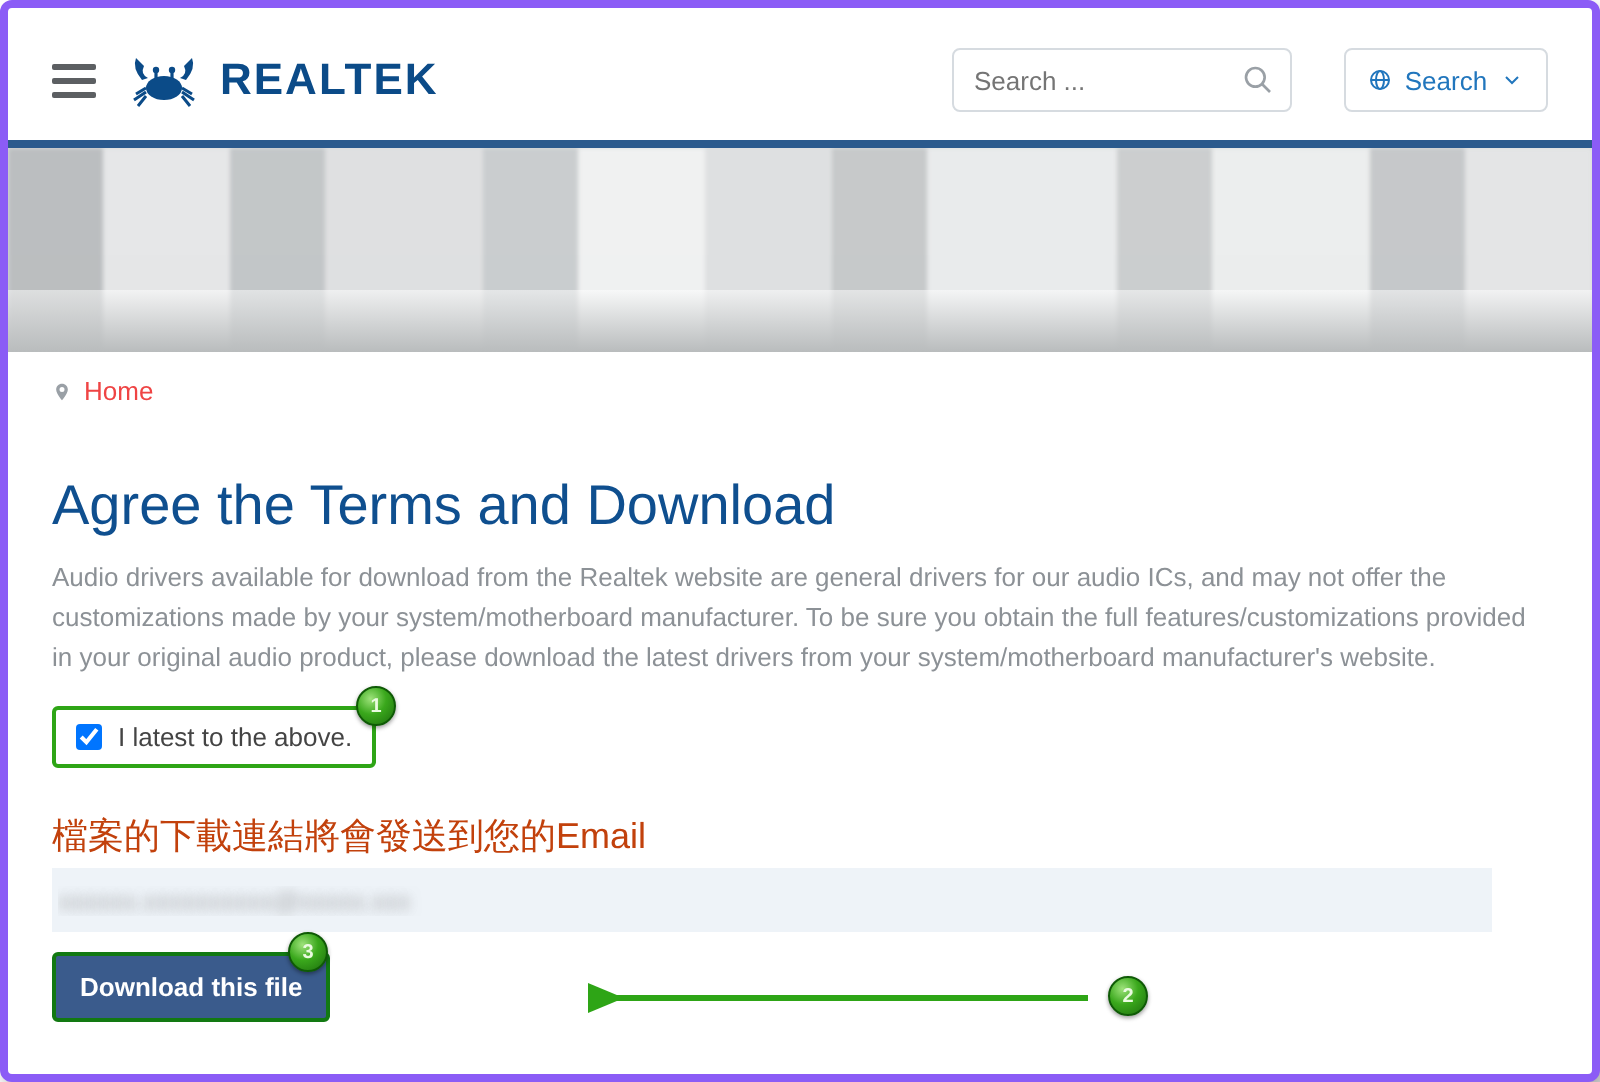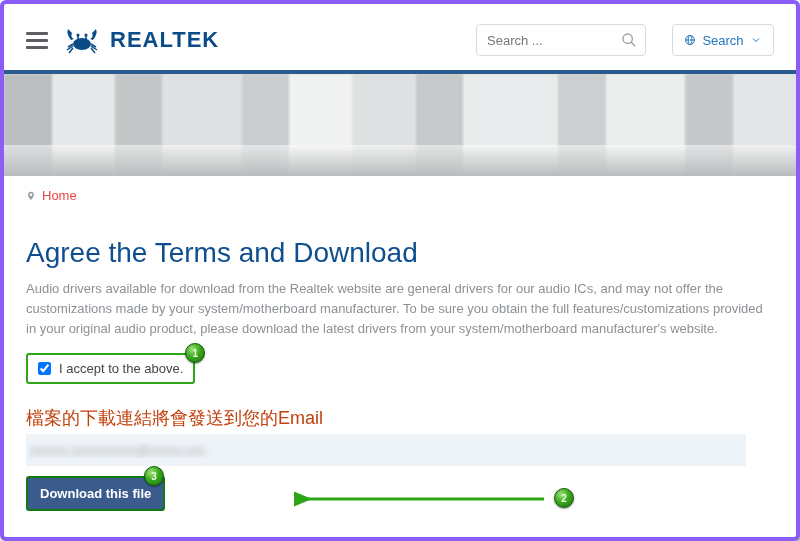--- a/index.html
+++ b/index.html
@@ -125,21 +125,21 @@
     <a href="#">Home</a>
   </div>
 
   <div class="content">
     <h1 class="title">Agree the Terms and Download</h1>
     <p class="desc">Audio drivers available for download from the Realtek website are general drivers for our audio ICs, and may not offer the customizations made by your system/motherboard manufacturer. To be sure you obtain the full features/customizations provided in your original audio product, please download the latest drivers from your system/motherboard manufacturer's website.</p>
 
     <div class="accept-wrap">
       <div class="accept-box">
         <input type="checkbox" checked="" style="">
-        <label>I accept to the above.</label>
+        <label>I latest to the above.</label>
       </div>
       <div class="ann ann-1">1</div>
     </div>
 
     <div class="email-section">
       <div class="email-label">檔案的下載連結將會發送到您的Email</div>
       <input class="email-field" type="text" style="color: transparent; text-shadow: rgba(120, 120, 120, 0.6) 0px 0px 6px;" value="xxxxxx.xxxxxxxxxx@xxxxx.xxx">
     </div>
 
     <div class="download-wrap">

